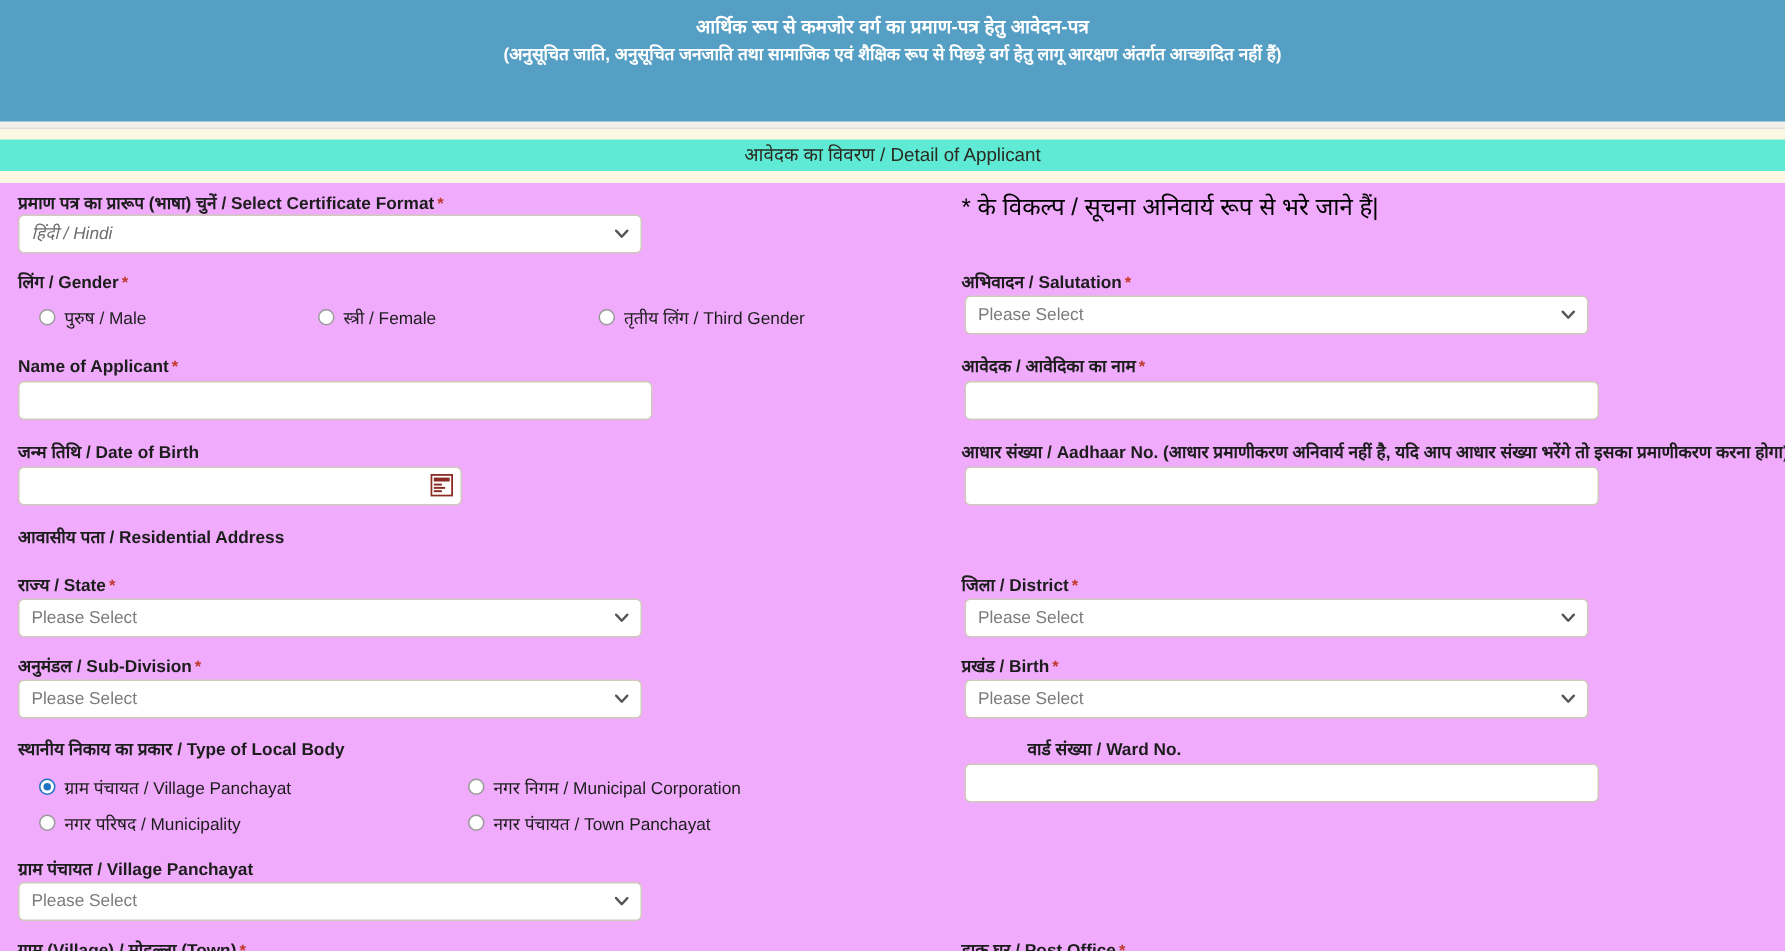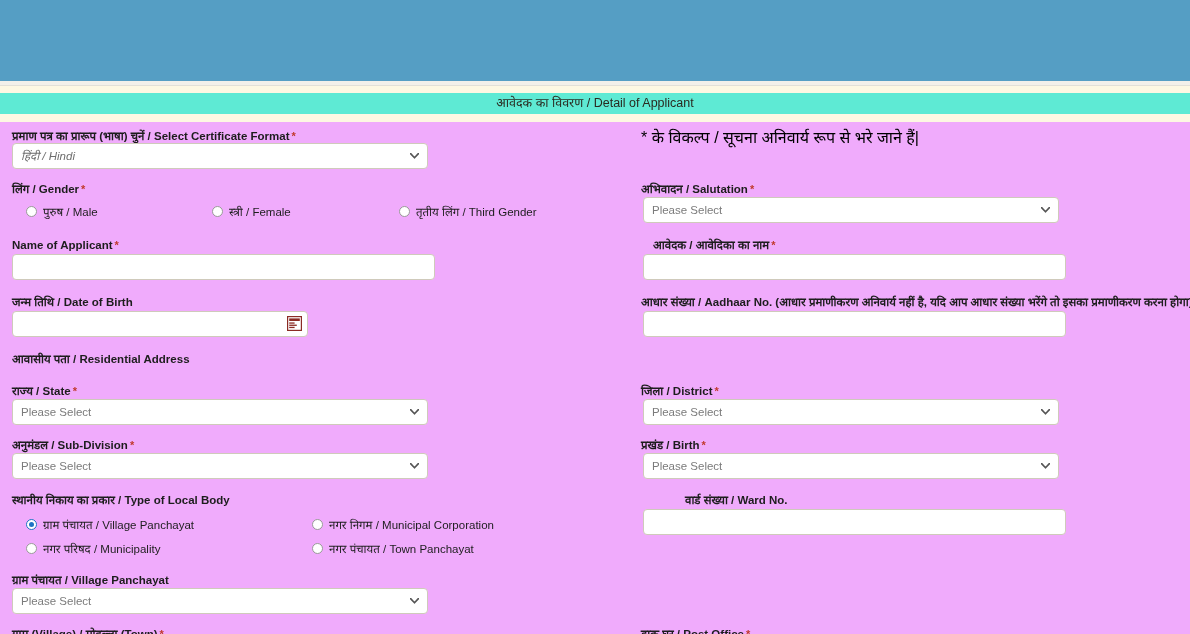--- a/index.html
+++ b/index.html
@@ -148,20 +148,22 @@
     width: 5px; height: 5px;
     border-radius: 50%;
     background: #1f73c4;
   }
   .rb-lbl-hi { font-weight: normal; }
 </style>
 </head>
 <body>
 
 <div class="banner">
+  <div class="banner-title">आर्थिक रूप से कमजोर वर्ग का प्रमाण-पत्र हेतु आवेदन-पत्र</div>
+  <div class="banner-sub">(अनुसूचित जाति, अनुसूचित जनजाति तथा सामाजिक एवं शैक्षिक रूप से पिछड़े वर्ग हेतु लागू आरक्षण अंतर्गत आच्छादित नहीं हैं)</div>
 </div>
 <div class="banner-gap"></div>
 <div class="banner-gap2"></div>
 
 <div class="section-bar">आवेदक का विवरण / Detail of Applicant</div>
 <div class="section-bar-after"></div>
 
 <div class="form-body">
 
   <div class="col-left">
@@ -295,21 +297,21 @@
     </div>
     <div class="sel-wrap" style="position:absolute; left:2px; top:75px; width:416px;">
       <div class="sel">Please Select</div>
       <span class="chev">
         <svg width="9" height="6" viewBox="0 0 9 6">
             <path d="M0.6 0.6 L4.5 4.8 L8.4 0.6" stroke="#555" stroke-width="1.6" fill="none" stroke-linecap="round" stroke-linejoin="round"></path>
           </svg>
       </span>
     </div>
 
-    <div style="position:absolute; left:12px; top:113px;">
+    <div style="position:absolute; left:0; top:113px;">
       <span class="field-label">आवेदक / आवेदिका का नाम</span><span class="req">*</span>
     </div>
     <input class="txt" type="text" style="position: absolute; left: 2px; top: 132px; width: 423px;" value="">
 
     <div style="position:absolute; left:0; top:170px;">
       <span class="field-label">आधार संख्या / Aadhaar No. (आधार प्रमाणीकरण अनिवार्य नहीं है, यदि आप आधार संख्या भरेंगे तो इसका प्रमाणीकरण करना होगा)</span>
     </div>
     <input class="txt" type="text" style="position: absolute; left: 2px; top: 189px; width: 423px;" value="">
 
     <div style="position:absolute; left:0; top:259px;">

